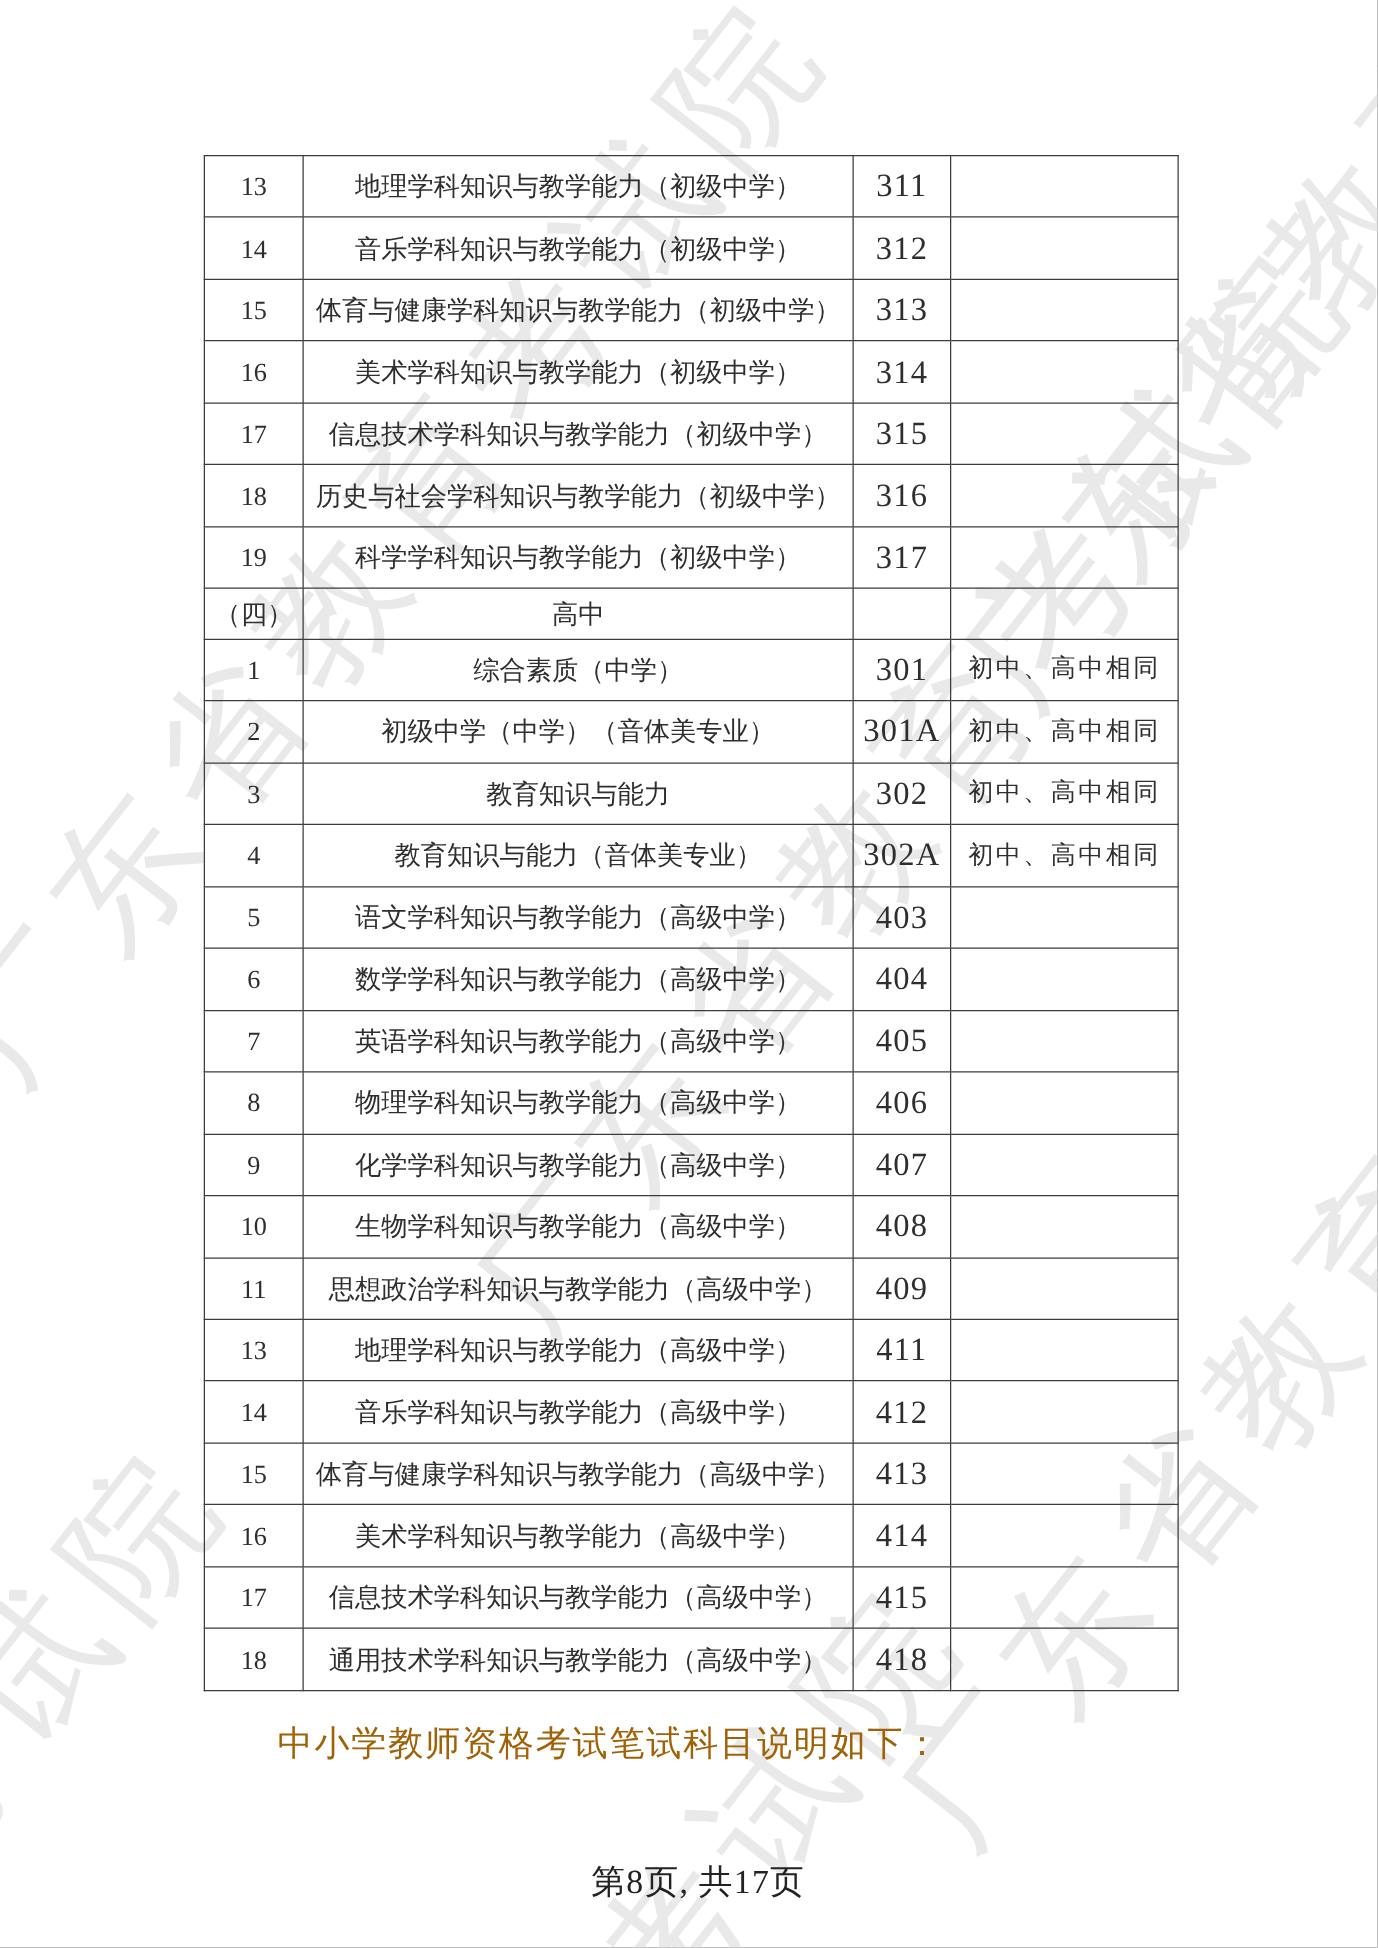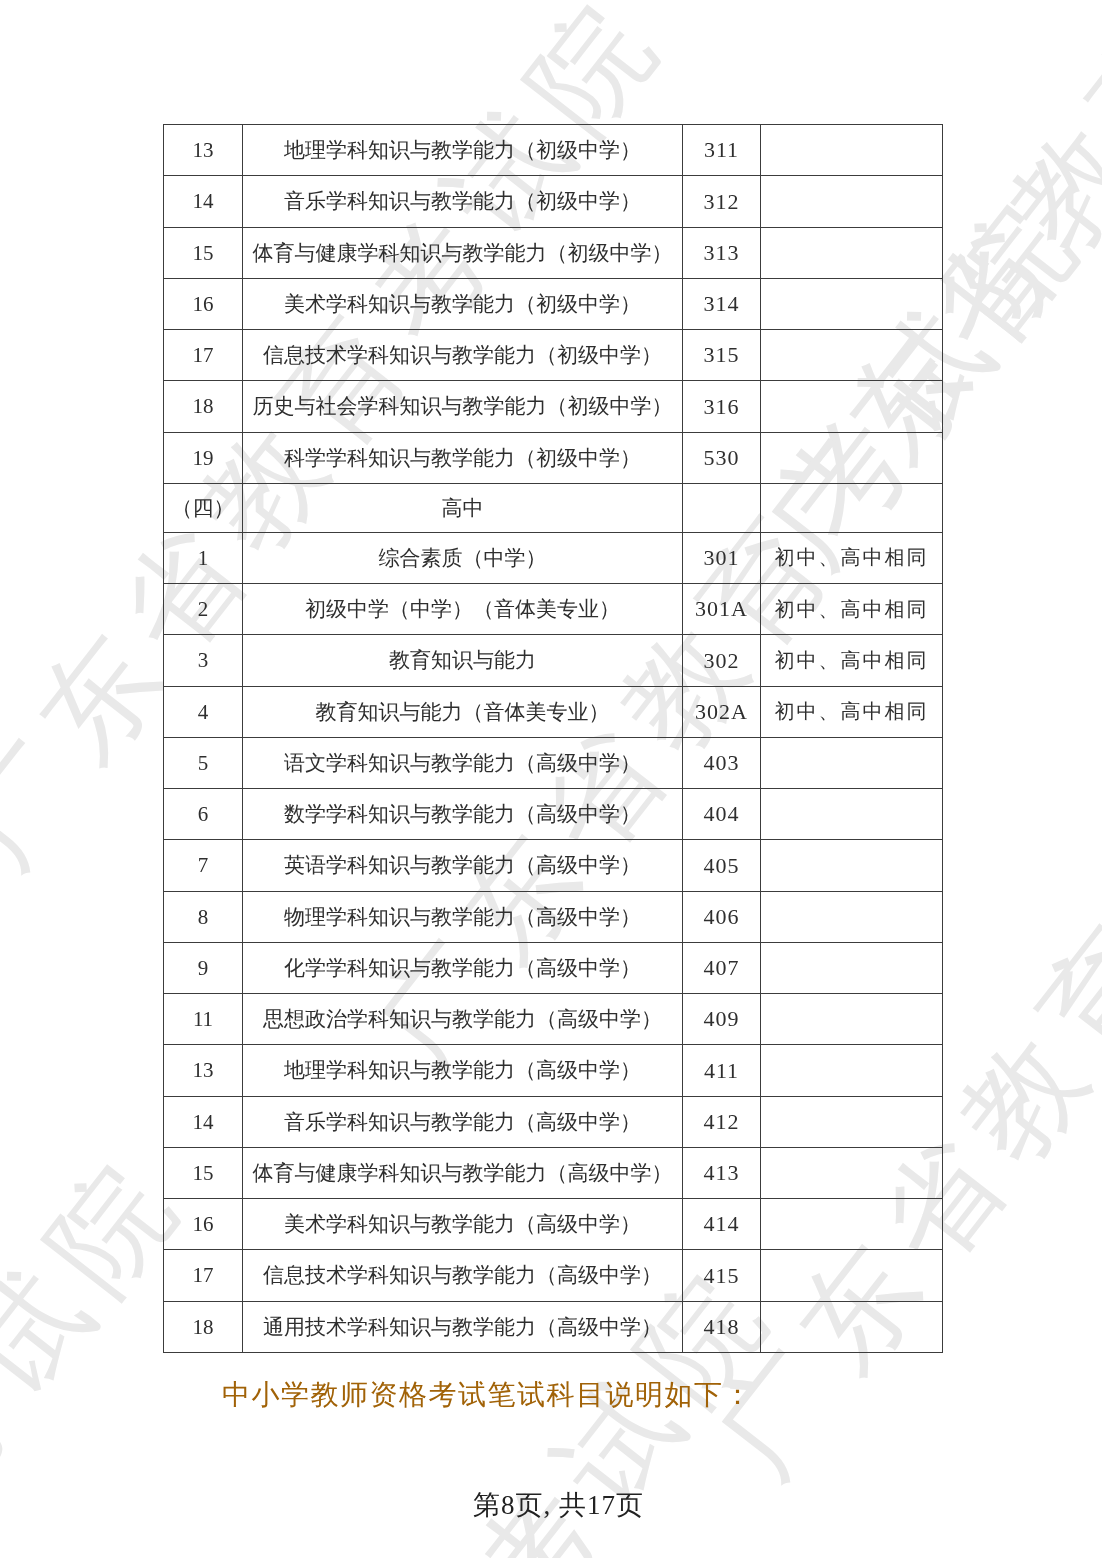--- a/index.html
+++ b/index.html
@@ -39,21 +39,21 @@
     border:1.6px solid #3c3c3c;
     text-align:center;
     vertical-align:middle;
     font-size:21px;
     line-height:1.15;
     color:#2e2e2e;
     background:transparent;
     overflow:hidden;
     padding:0 4px;
   }
-  table.subjects td.code { font-size:22px; letter-spacing:1px; }
+  table.subjects td.code { font-size:26px; letter-spacing:1px; }
   table.subjects td.note { font-size:20px; letter-spacing:2px; }
   
   .body-text {
     position:absolute;
     left:222px; top:1376px;
     font-size:28px;
     letter-spacing:1.5px;
     color:#a16207;
     z-index:1;
     white-space:nowrap;
@@ -123,21 +123,21 @@
         </tr>
       <tr>
           <td class="num">18</td>
           <td class="subj">历史与社会学科知识与教学能力（初级中学）</td>
           <td class="code">316</td>
           <td class="note"></td>
         </tr>
       <tr>
           <td class="num">19</td>
           <td class="subj">科学学科知识与教学能力（初级中学）</td>
-          <td class="code">530</td>
+          <td class="code">317</td>
           <td class="note"></td>
         </tr>
       <tr>
           <td class="num">（四）</td>
           <td class="subj">高中</td>
           <td class="code"></td>
           <td class="note"></td>
         </tr>
       <tr>
           <td class="num">1</td>
@@ -187,20 +187,26 @@
           <td class="code">406</td>
           <td class="note"></td>
         </tr>
       <tr>
           <td class="num">9</td>
           <td class="subj">化学学科知识与教学能力（高级中学）</td>
           <td class="code">407</td>
           <td class="note"></td>
         </tr>
       <tr>
+          <td class="num">10</td>
+          <td class="subj">生物学科知识与教学能力（高级中学）</td>
+          <td class="code">408</td>
+          <td class="note"></td>
+        </tr>
+      <tr>
           <td class="num">11</td>
           <td class="subj">思想政治学科知识与教学能力（高级中学）</td>
           <td class="code">409</td>
           <td class="note"></td>
         </tr>
       <tr>
           <td class="num">13</td>
           <td class="subj">地理学科知识与教学能力（高级中学）</td>
           <td class="code">411</td>
           <td class="note"></td>

